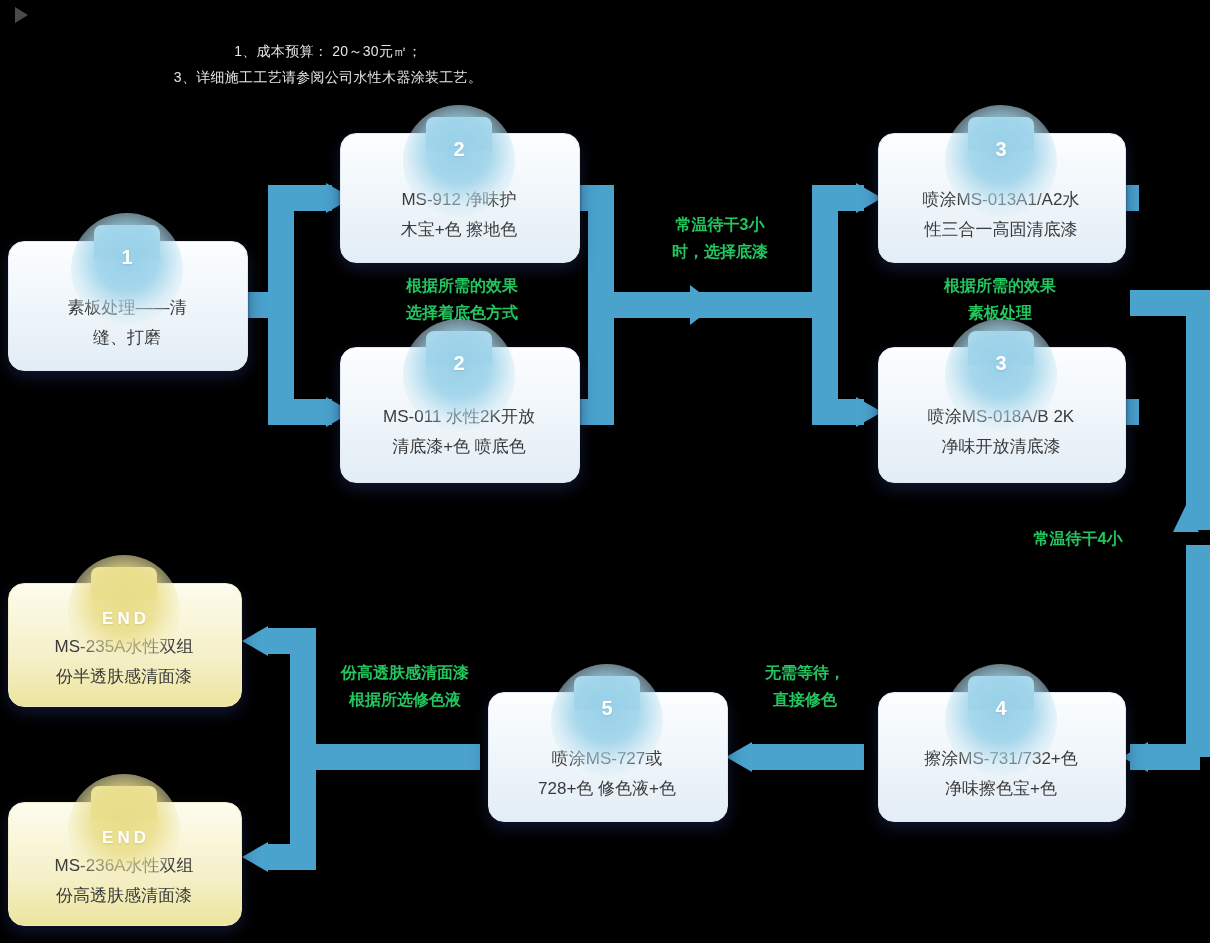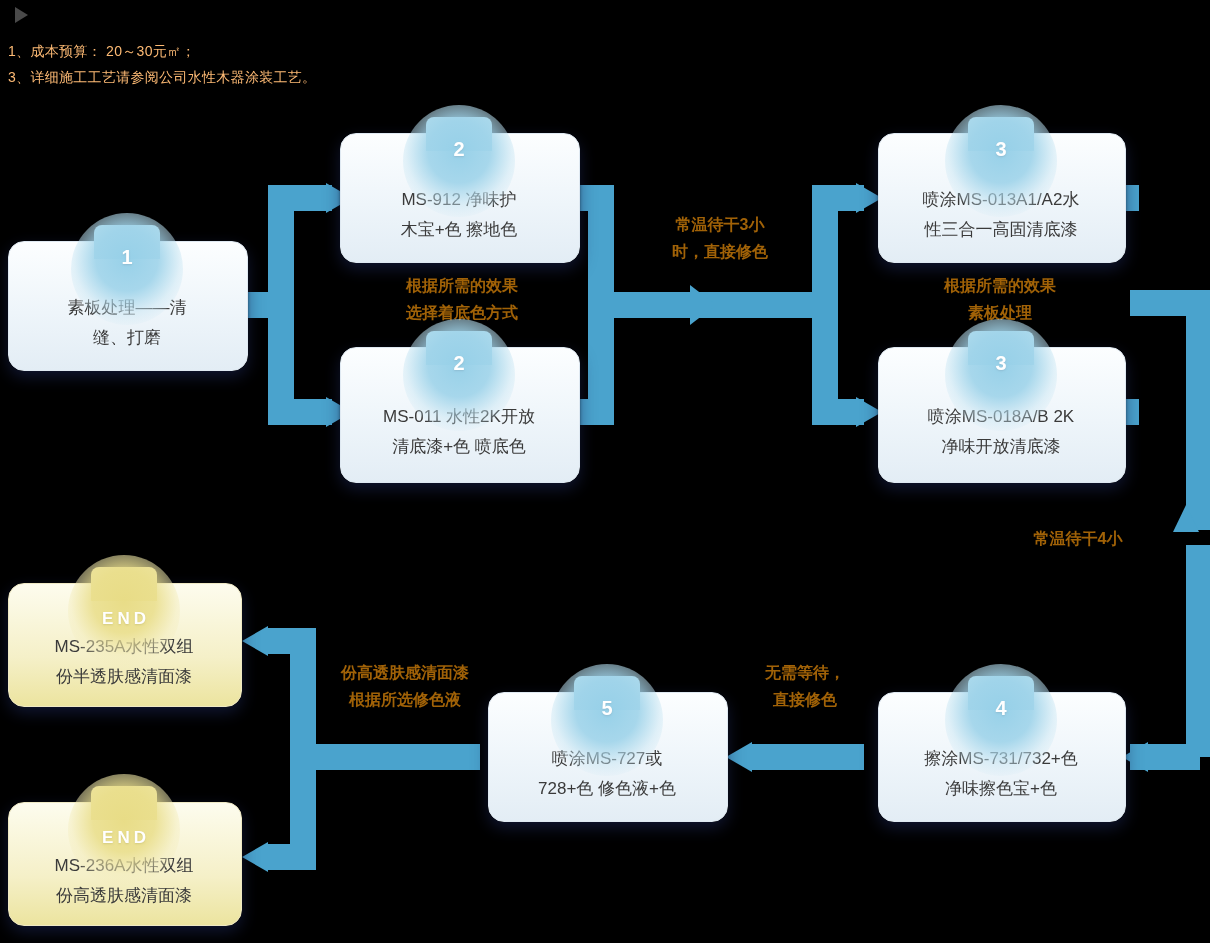--- a/index.html
+++ b/index.html
@@ -5,22 +5,22 @@
   html,body{margin:0;padding:0;background:#000;}
   body{
     width:1210px;height:943px;position:relative;overflow:hidden;
     font-family:"Liberation Sans","DejaVu Sans",sans-serif;
     -webkit-font-smoothing:antialiased;
   }
   .stage{position:absolute;left:0;top:0;width:1210px;height:943px;}
 
   
   .play-icon{position:absolute;left:10px;top:4px;width:22px;height:22px;}
-  .notes{position:absolute;left:8px;top:38px;width:640px;color:#fdba74;
-         font-size:14px;line-height:26px;letter-spacing:.3px;}
+  .notes{position:absolute;left:8px;top:38px;width:640px;color:#e5e5e5;
+         font-size:14px;line-height:26px;letter-spacing:.3px;text-align:center;}
   .notes div{white-space:nowrap;}
 
   
   .lines{position:absolute;left:0;top:0;width:1210px;height:943px;}
 
   
   .node{position:absolute;border-radius:16px;box-sizing:border-box;
         display:flex;align-items:center;justify-content:center;
         text-align:center;}
   .node .body{
@@ -72,21 +72,21 @@
   }
   .tabnum .lab{
     position:relative;z-index:5;color:#ffffff;font-weight:bold;
     font-size:20px;line-height:28px;padding-top:2px;
     text-shadow:0 1px 2px rgba(120,150,170,.35);
   }
   .tabnum .lab.end{font-size:17px;letter-spacing:4px;padding-left:4px;
     text-shadow:0 1px 2px rgba(170,160,90,.35);margin-top:20px;}
 
   
-  .anno{position:absolute;color:#a16207;font-weight:bold;font-size:16px;
+  .anno{position:absolute;color:#22c55e;font-weight:bold;font-size:16px;
         line-height:27px;text-align:center;white-space:nowrap;}
 </style>
 </head>
 <body>
 
 <div class="stage">
 
   <svg class="play-icon" viewBox="0 0 22 22">
     <polygon points="5,3 18,11 5,19" fill="#4a4a4a"></polygon>
   </svg>
@@ -263,21 +263,21 @@
     </div>
   </div>
 
   <div class="anno" style="left:372px;top:272px;width:180px;">
     <div>根据所需的效果</div>
     <div>选择着底色方式</div>
   </div>
 
   <div class="anno" style="left:630px;top:211px;width:180px;">
     <div>常温待干3小</div>
-    <div>时，直接修色</div>
+    <div>时，选择底漆</div>
   </div>
 
   <div class="anno" style="left:905px;top:272px;width:190px;">
     <div>根据所需的效果</div>
     <div>素板处理</div>
   </div>
 
   <div class="anno" style="left:988px;top:525px;width:180px;">
     <div>常温待干4小</div>
   </div>

